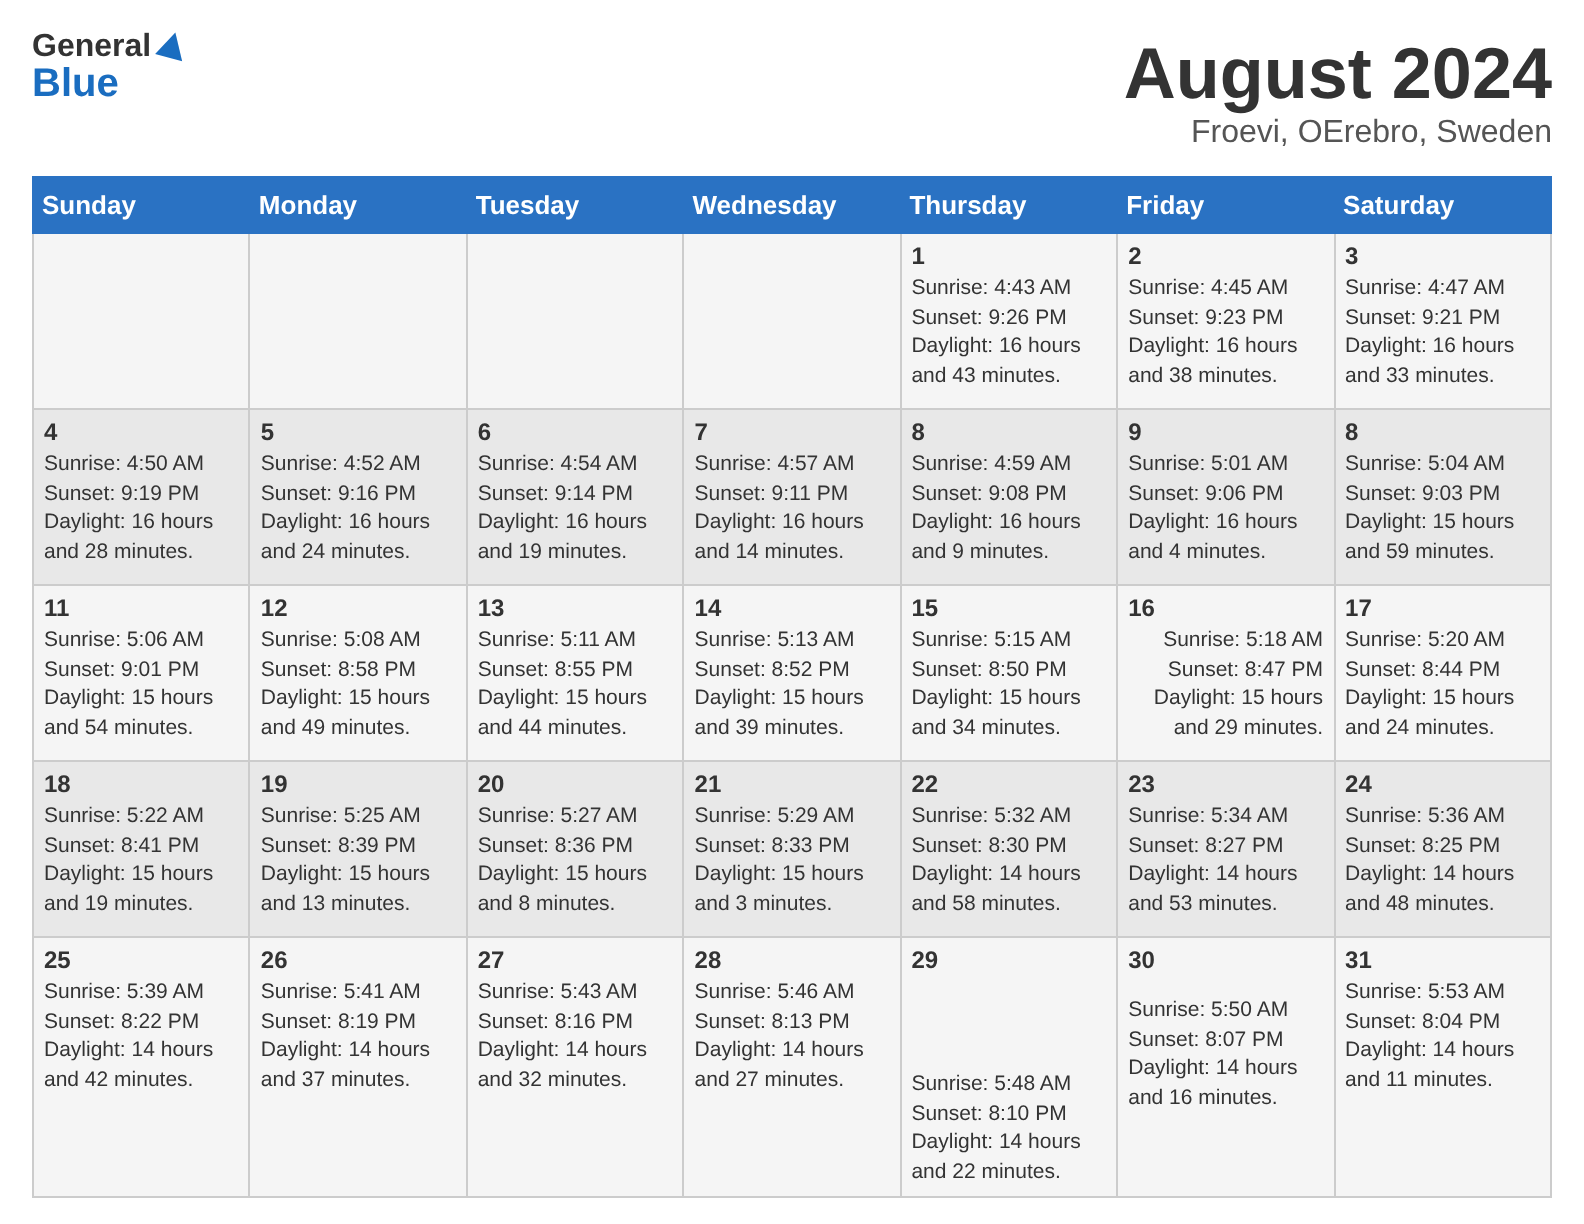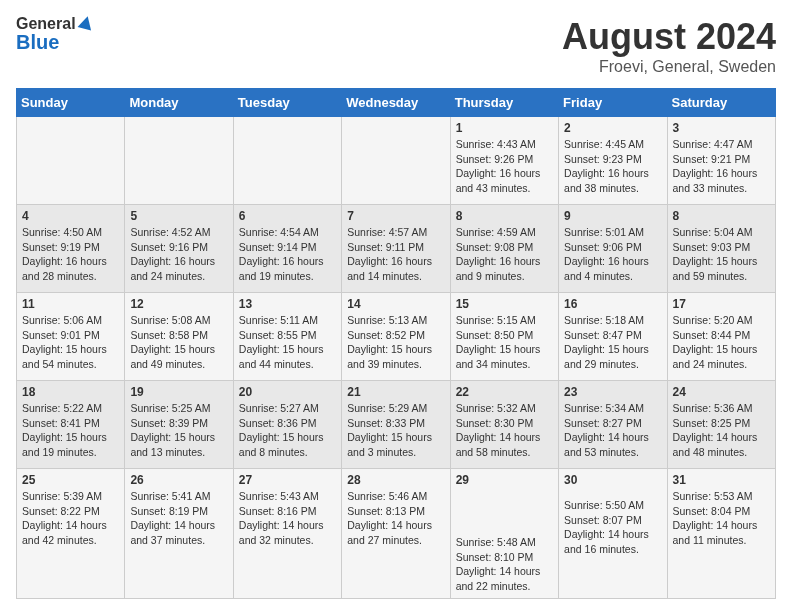--- a/index.html
+++ b/index.html
@@ -89,21 +89,21 @@
 <div class="header-area">
   <div class="logo">
     <div style="display:flex; align-items:center;">
       <span class="logo-general">General</span>
       <span style="display:inline-block; margin-left:3px; width:0; height:0; border-left:7px solid transparent; border-right:7px solid transparent; border-bottom:13px solid #1a6dc0; transform:rotate(15deg); vertical-align:middle; position:relative; top:-2px;"></span>
     </div>
     <span class="logo-blue">Blue</span>
   </div>
   <div class="title-area">
     <div class="month-title">August 2024</div>
-    <div class="location">Froevi, General, Sweden</div>
+    <div class="location">Froevi, OErebro, Sweden</div>
   </div>
 </div>
 
 <table>
   <thead>
     <tr id="header-row">
         <th>Sunday</th>
         <th>Monday</th>
         <th>Tuesday</th>
         <th>Wednesday</th>
@@ -207,21 +207,21 @@
 Daylight: 15 hours and 39 minutes.</div>
         </td>
         <td>
           <span class="day-num">15</span>
           <div class="day-info" style="white-space: pre-line;">Sunrise: 5:15 AM
 Sunset: 8:50 PM
 Daylight: 15 hours and 34 minutes.</div>
         </td>
         <td>
           <span class="day-num">16</span>
-          <div class="day-info" style="white-space: pre-line;">Sunrise: 5:18 AM
+          <div class="day-info" style="white-space: pre-line; text-align: right;">Sunrise: 5:18 AM
 Sunset: 8:47 PM
 Daylight: 15 hours and 29 minutes.</div>
         </td>
         <td>
           <span class="day-num">17</span>
           <div class="day-info" style="white-space: pre-line;">Sunrise: 5:20 AM
 Sunset: 8:44 PM
 Daylight: 15 hours and 24 minutes.</div>
         </td>
       </tr>

